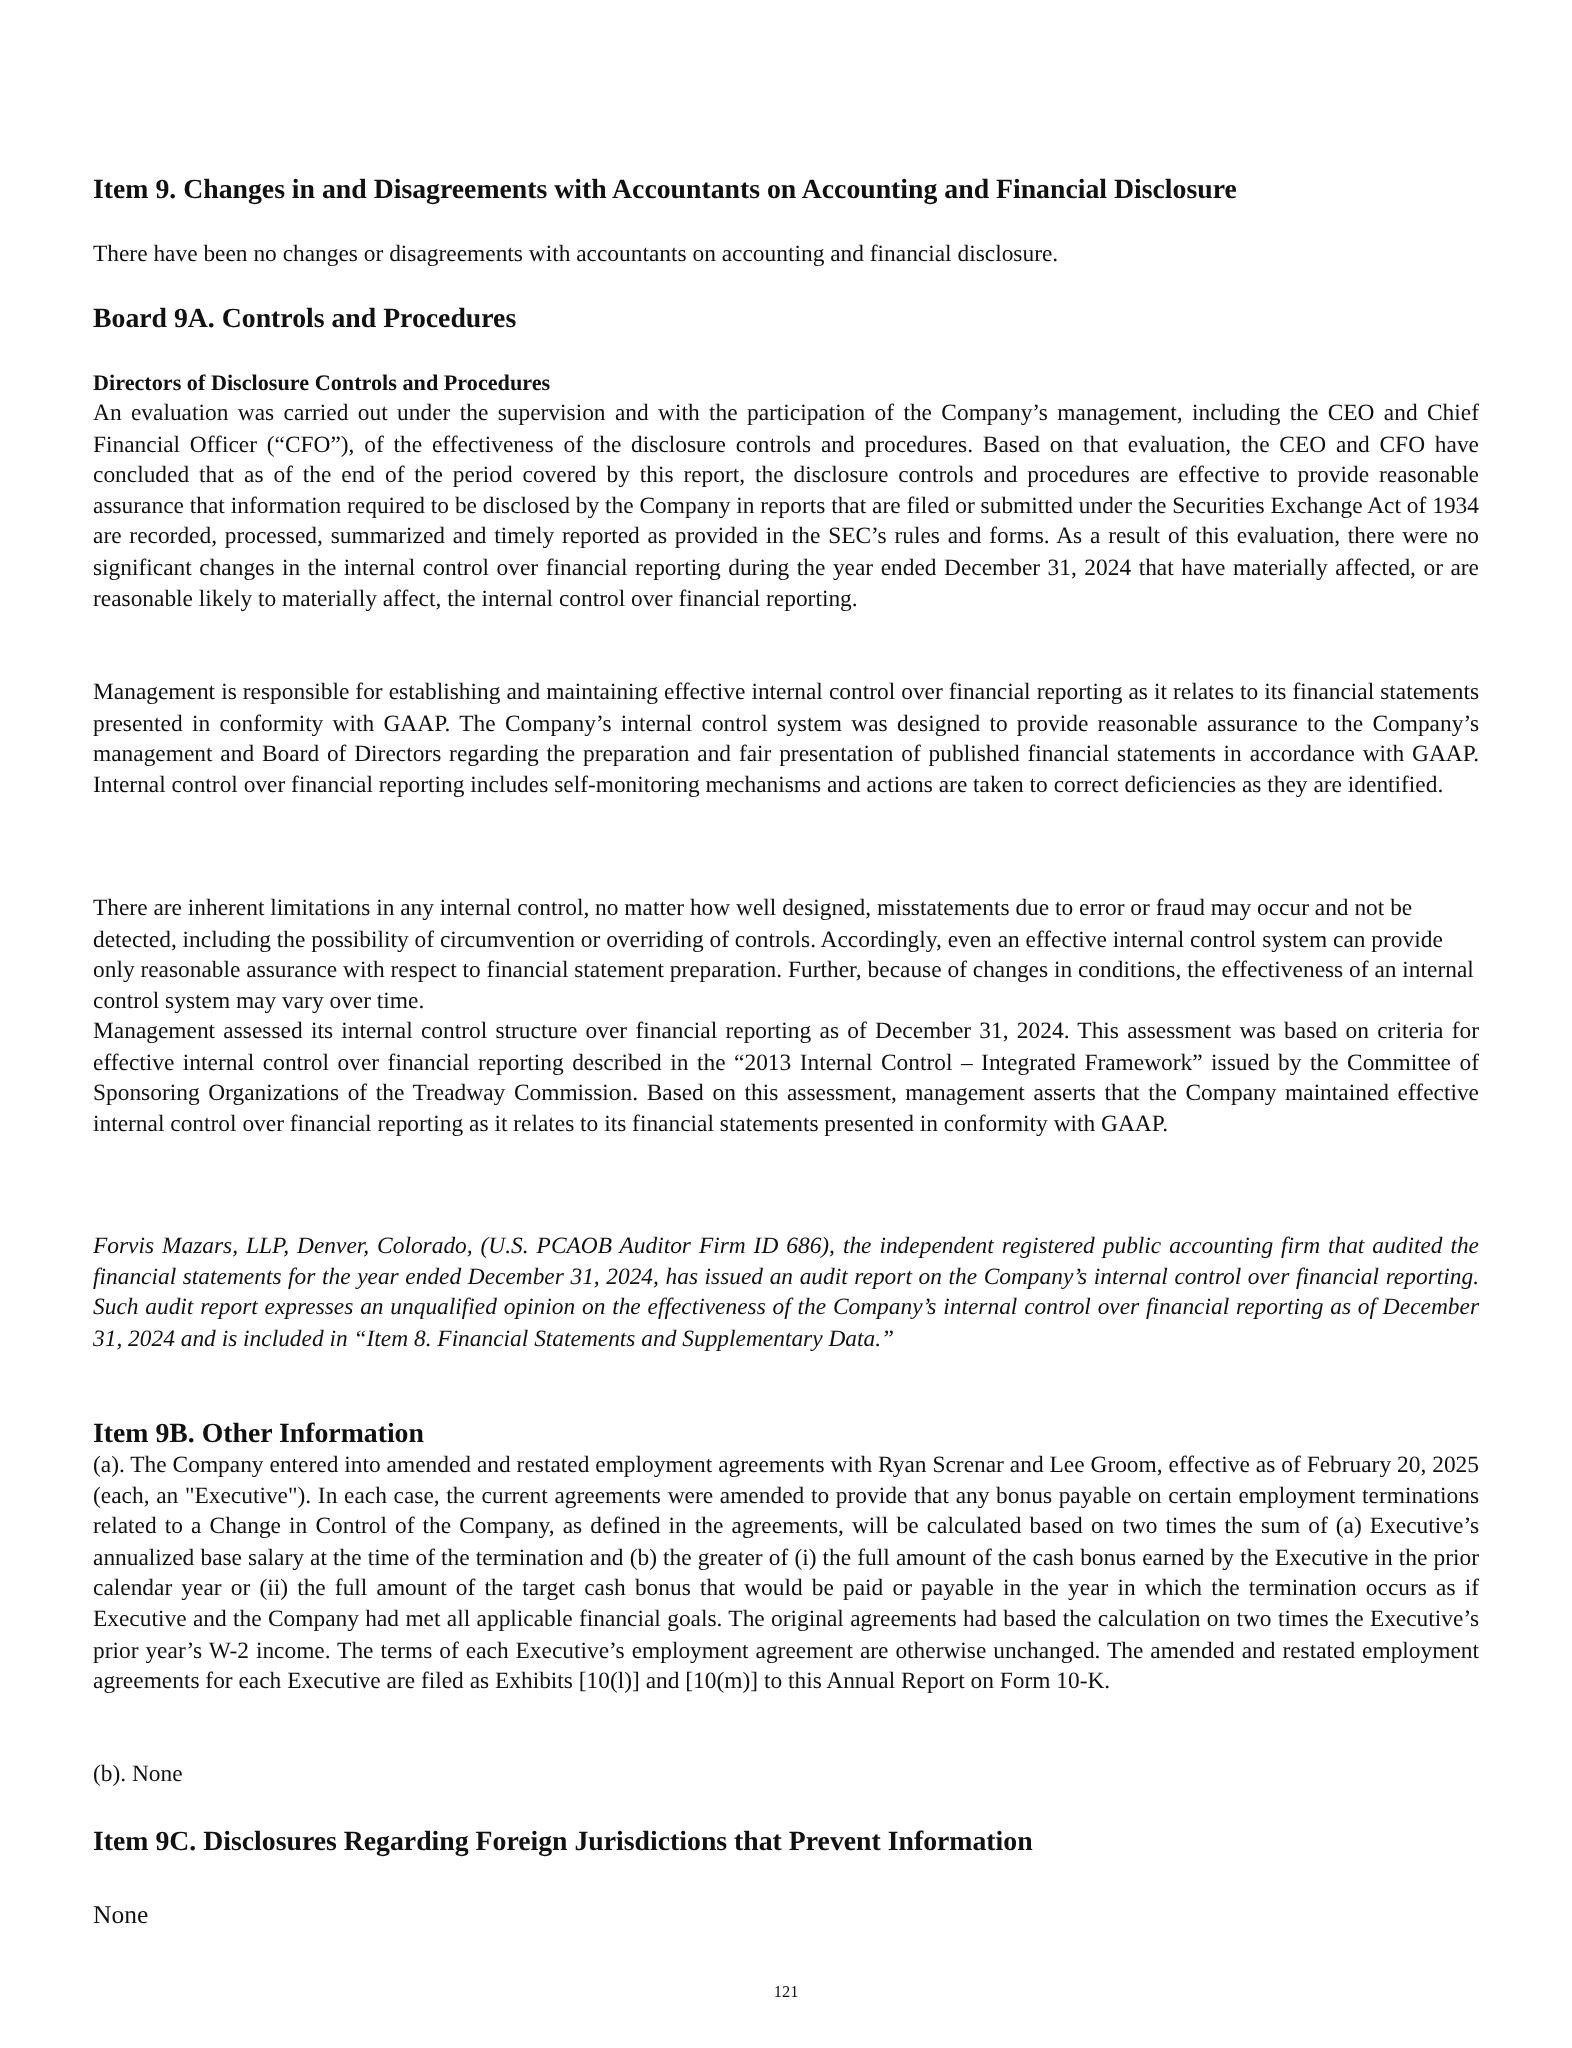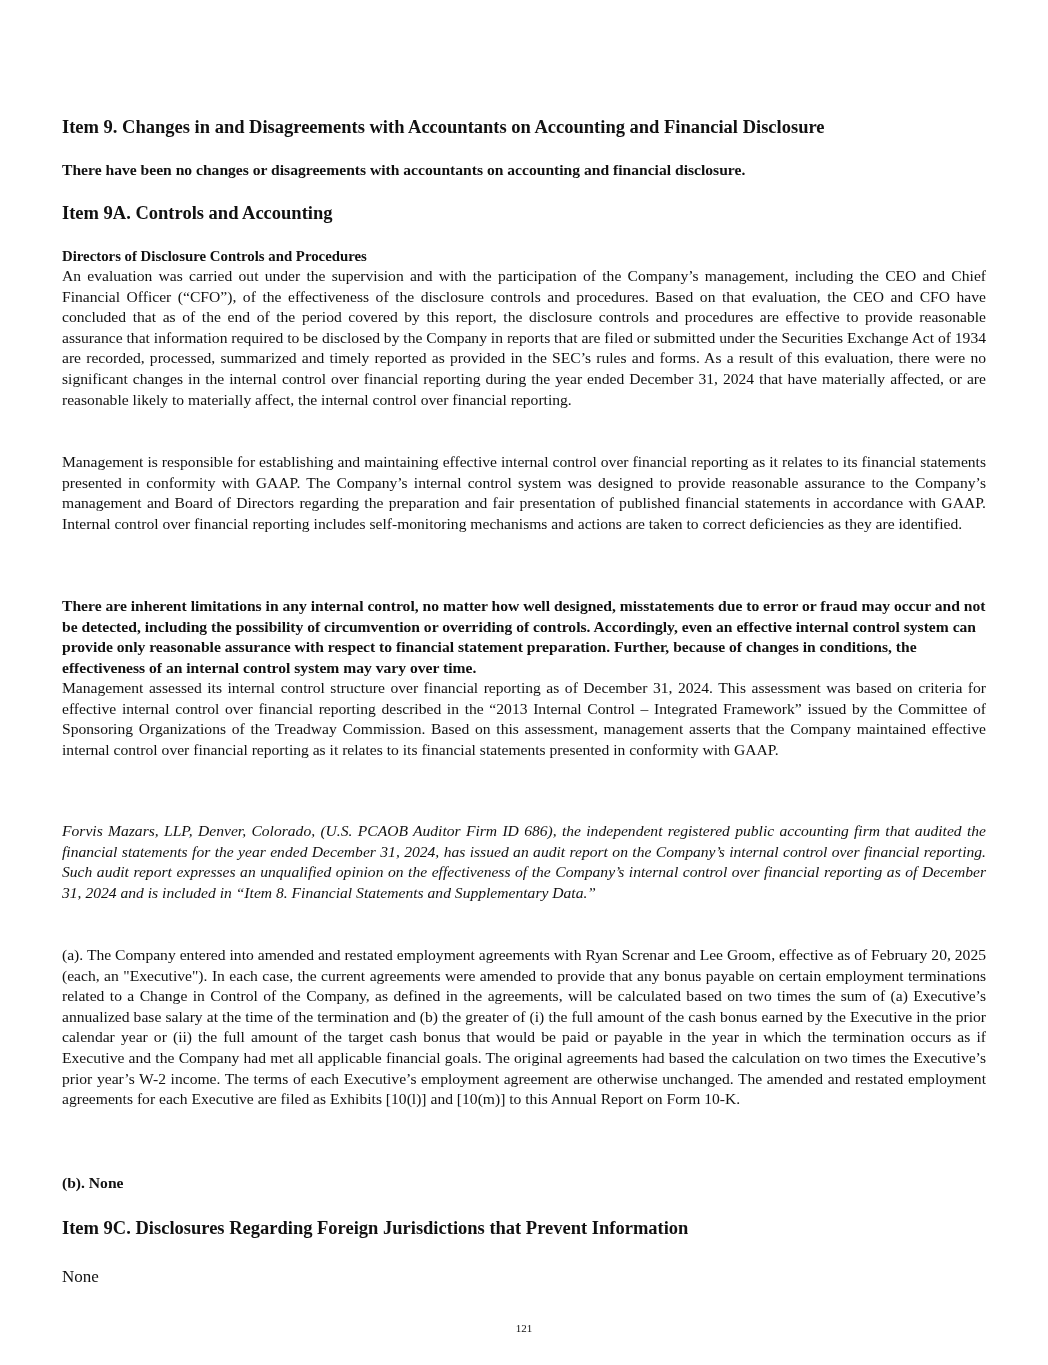--- a/index.html
+++ b/index.html
@@ -42,21 +42,20 @@
       margin: 0;
     }
     .p {
       font-size: 15.6px;
       line-height: 20.6px;
       margin: 0;
       text-align: justify;
     }
     .p.left {
       text-align: left;
-      font-weight: bold;
     }
     .p-large {
       font-size: 17px;
       line-height: 22px;
       margin: 0;
     }
     .page-number {
       position: absolute;
       left: 0;
       width: 1048px;
@@ -72,21 +71,21 @@
 <div class="page">
 
   <div class="block" style="top:84px;">
     <h2 class="h-item">Item 9.  Changes in and Disagreements with Accountants on Accounting and Financial Disclosure</h2>
   </div>
   <div class="block" style="top:128px;">
     <p class="p left">There have been no changes or disagreements with accountants on accounting and financial disclosure.</p>
   </div>
 
   <div class="block" style="top:170px;">
-    <h2 class="h-item">Item 9A.  Controls and Accounting</h2>
+    <h2 class="h-item">Board 9A.  Controls and Procedures</h2>
   </div>
 
   <div class="block" style="top:214px;">
     <h3 class="h-sub">Directors of Disclosure Controls and Procedures</h3>
     <p class="p">An evaluation was carried out under the supervision and with the participation of the Company’s management, including the CEO and Chief Financial Officer (“CFO”), of the effectiveness of the disclosure controls and procedures. Based on that evaluation, the CEO and CFO have concluded that as of the end of the period covered by this report, the disclosure controls and procedures are effective to provide reasonable assurance that information required to be disclosed by the Company in reports that are filed or submitted under the Securities Exchange Act of 1934 are recorded, processed, summarized and timely reported as provided in the SEC’s rules and forms. As a result of this evaluation, there were no significant changes in the internal control over financial reporting during the year ended December 31, 2024 that have materially affected, or are reasonable likely to materially affect, the internal control over financial reporting.</p>
   </div>
 
   <div class="block" style="top:420px;">
     <p class="p">Management is responsible for establishing and maintaining effective internal control over financial reporting as it relates to its financial statements presented in conformity with GAAP.  The Company’s internal control system was designed to provide reasonable assurance to the Company’s management and Board of Directors regarding the preparation and fair presentation of published financial statements in accordance with GAAP.  Internal control over financial reporting includes self-monitoring mechanisms and actions are taken to correct deficiencies as they are identified.</p>
   </div>
@@ -97,20 +96,21 @@
 
   <div class="block" style="top:646px;">
     <p class="p">Management assessed its internal control structure over financial reporting as of December 31, 2024. This assessment was based on criteria for effective internal control over financial reporting described in the “2013 Internal Control – Integrated Framework” issued by the Committee of Sponsoring Organizations of the Treadway Commission.  Based on this assessment, management asserts that the Company maintained effective internal control over financial reporting as it relates to its financial statements presented in conformity with GAAP.</p>
   </div>
 
   <div class="block" style="top:789px;font-style:italic;">
     <p class="p">Forvis Mazars, LLP, Denver, Colorado, (U.S. PCAOB Auditor Firm ID 686), the independent registered public accounting firm that audited the financial statements for the year ended December 31, 2024, has issued an audit report on the Company’s internal control over financial reporting.  Such audit report expresses an unqualified opinion on the effectiveness of the Company’s internal control over financial reporting as of December 31, 2024 and is included in “Item 8. Financial Statements and Supplementary Data.”</p>
   </div>
 
   <div class="block" style="top:913px;">
+    <h2 class="h-item">Item 9B.  Other Information</h2>
     <p class="p">(a). The Company entered into amended and restated employment agreements with Ryan Screnar and Lee Groom, effective as of February 20, 2025 (each, an "Executive"). In each case, the current agreements were amended to provide that any bonus payable on certain employment terminations related to a Change in Control of the Company, as defined in the agreements, will be calculated based on two times the sum of (a) Executive’s annualized base salary at the time of the termination and (b) the greater of (i) the full amount of the cash bonus earned by the Executive in the prior calendar year or (ii) the full amount of the target cash bonus that would be paid or payable in the year in which the termination occurs as if Executive and the Company had met all applicable financial goals. The original agreements had based the calculation on two times the Executive’s prior year’s W-2 income. The terms of each Executive’s employment agreement are otherwise unchanged. The amended and restated employment agreements for each Executive are filed as Exhibits [10(l)] and [10(m)] to this Annual Report on Form 10-K.</p>
   </div>
 
   <div class="block" style="top:1141px;">
     <p class="p left">(b). None</p>
   </div>
 
   <div class="block" style="top:1185px;">
     <h2 class="h-item">Item 9C.  Disclosures Regarding Foreign Jurisdictions that Prevent Information</h2>
   </div>

